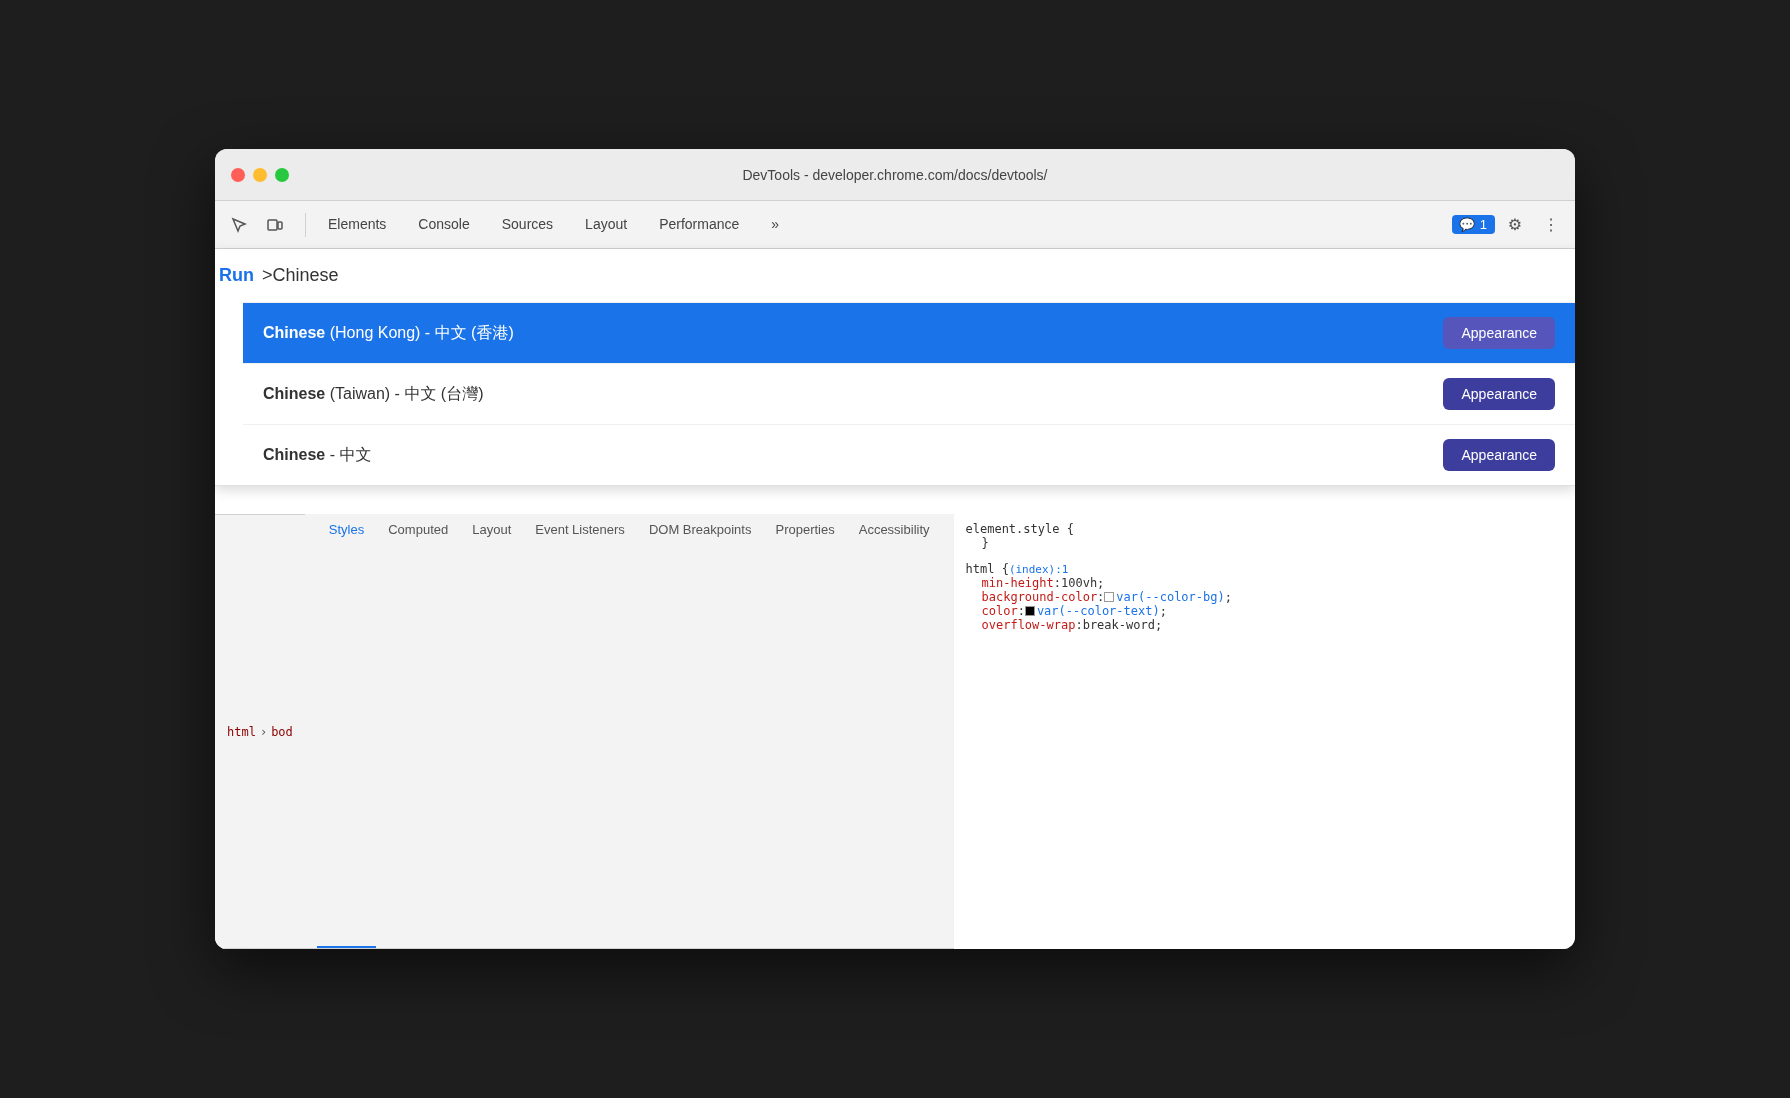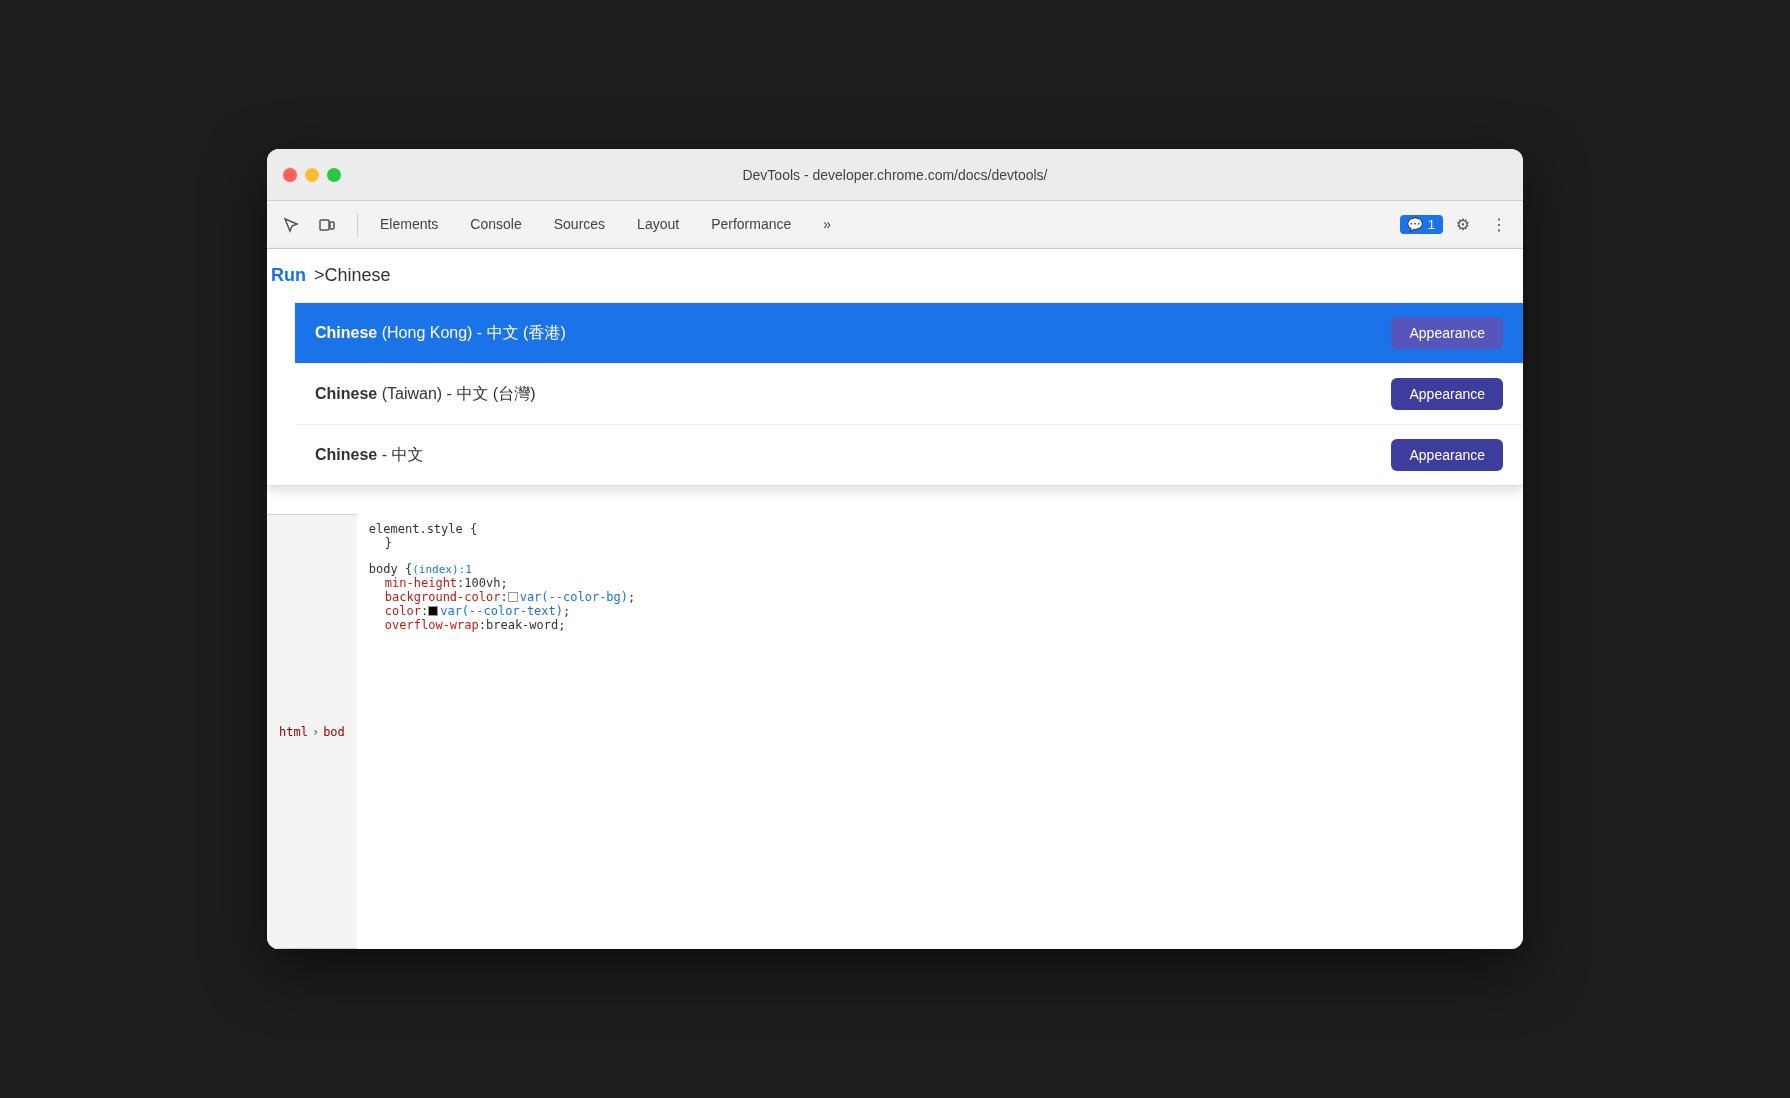--- a/index.html
+++ b/index.html
@@ -6,21 +6,21 @@
     body {
       background: #1e1e1e;
       display: flex;
       justify-content: center;
       align-items: center;
       min-height: 100vh;
       font-family: -apple-system, BlinkMacSystemFont, 'Helvetica Neue', Arial, sans-serif;
     }
 
     .window {
-      width: 1256px;
+      width: 1360px;
       background: #f0abfc;
       border-radius: 12px;
       overflow: hidden;
       box-shadow: 0 20px 60px rgba(0,0,0,0.6);
     }
 
     
     .title-bar {
       background: #ececec;
       height: 52px;
@@ -431,35 +431,44 @@
       </div>
 
       <div class="styles-area" style="margin-top: 265px;">
 
         <div class="breadcrumb-bar">
           <span class="breadcrumb-tag">html</span>
           <span>›</span>
           <span class="breadcrumb-tag">bod</span>
         </div>
 
+        <div class="styles-tabs">
+          <div class="styles-tab active">Styles</div>
+          <div class="styles-tab">Computed</div>
+          <div class="styles-tab">Layout</div>
+          <div class="styles-tab">Event Listeners</div>
+          <div class="styles-tab">DOM Breakpoints</div>
+          <div class="styles-tab">Properties</div>
+          <div class="styles-tab">Accessibility</div>
+        </div>
 
 
         <div class="styles-content">
           <div class="css-rule">
             <div class="css-line">
               <span class="css-selector">element.style {</span>
             </div>
             <div class="css-line css-indent">
               <span class="css-brace">}</span>
             </div>
           </div>
 
           <div class="css-rule">
             <div class="css-line">
-              <span class="css-selector">body {</span>
+              <span class="css-selector">html {</span>
               <span class="css-link">(index):1</span>
             </div>
             <div class="css-line css-indent">
               <span class="css-prop">min-height</span>
               <span class="css-colon">: </span>
               <span class="css-value">100vh;</span>
             </div>
             <div class="css-line css-indent">
               <span class="css-prop">background-color</span>
               <span class="css-colon">: </span>

